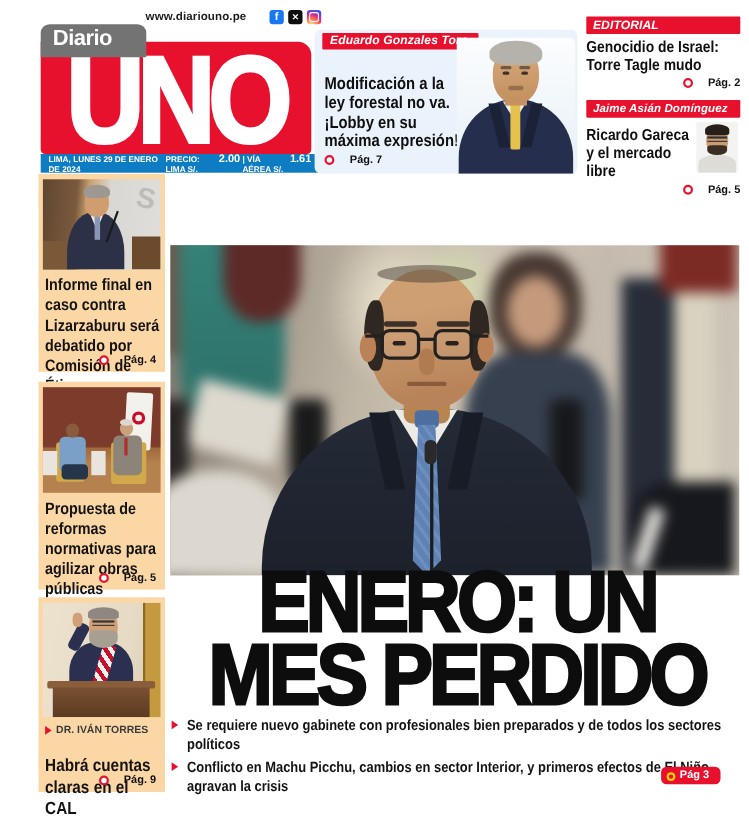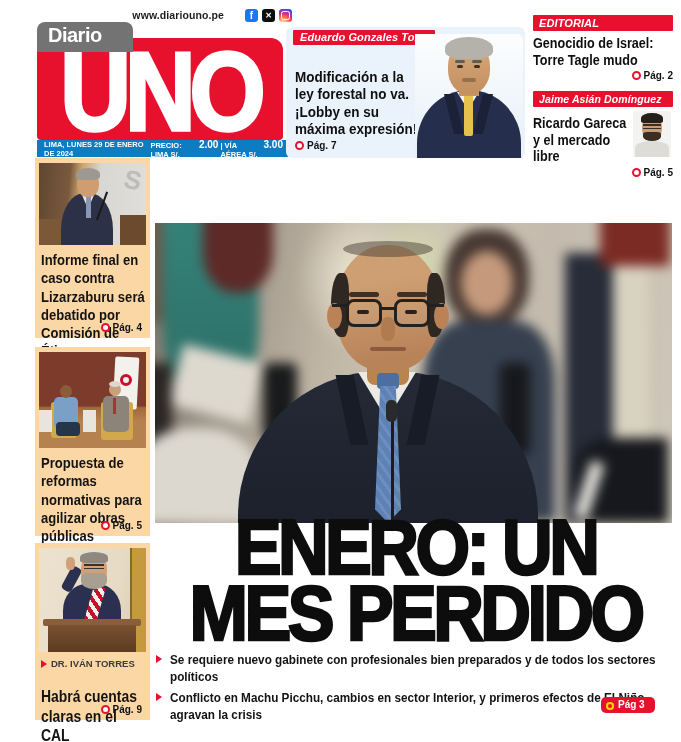--- a/index.html
+++ b/index.html
@@ -24,21 +24,21 @@
   .logo-main { position:absolute; left:0; top:16px; width:246px; height:102px; background:#e8112d; border-radius:0 12px 4px 4px; overflow:visible; }
   .uno { position:absolute; left:0; right:0; bottom:-4px; text-align:center; color:#fff; font-size:96px; font-weight:700; letter-spacing:-6px; line-height:96px; transform:scale(1.02,1.16); transform-origin:50% 78%; -webkit-text-stroke:3px #fff; }
   .date-bar { left:37px; top:140px; width:253px; height:17px; background:#0d7cc2; color:#fff; display:flex; align-items:center; justify-content:flex-end; padding:0 7px; font-size:7.5px; font-weight:700; }
   .date-bar .price { display:flex; align-items:baseline; gap:2px; }
   .date-bar .big { font-size:10px; }
 
   
   .kick { background:#e8112d; color:#fff; font-style:italic; font-weight:800; font-size:11px; padding:1px 9px 2px 7px; display:inline-block; border-radius:1px; letter-spacing:.1px; }
 
   
-  .pm { display:flex; align-items:center; gap:3px; font-size:10px; font-weight:800; color:#111; }
+  .pm { display:flex; align-items:center; gap:14px; font-size:10px; font-weight:800; color:#111; }
   .pm .dot { width:9px; height:9px; border-radius:50%; background:#fff; border:2.6px solid #e8112d; }
 
   .cndL { display:block; transform:scaleX(.87); transform-origin:0 0; width:115%; }
   .cndC { display:block; transform:scaleX(.78); transform-origin:50% 50%; }
 
   
   .center-card { left:286px; top:27px; width:239px; height:131px; background:#eaf3fb; border-radius:6px; }
   .cc-kick { position:absolute; left:7px; top:3px; }
   .cc-head { position:absolute; left:9px; top:41px; width:124px; font-size:15.5px; line-height:1.12; font-weight:800; color:#0f0f0f; }
   .cc-pm { position:absolute; left:9px; bottom:7px; }
@@ -99,21 +99,21 @@
     </div>
     <div class="diario-tab">Diario</div>
   </div>
 
   <div class="abs date-bar">
     <span>LIMA, LUNES 29 DE ENERO DE 2024</span>
     <span class="price">
       <span>PRECIO: LIMA S/.</span>
       <span class="big">2.00</span>
       <span>| VÍA AÉREA S/.</span>
-      <span class="big">3.00</span>
+      <span class="big">1.61</span>
     </span>
   </div>
 
   <div class="abs center-card">
     <span class="kick cc-kick">Eduardo Gonzales Toro</span>
     <h2 class="cc-head">
         <span class="cndL">Modificación a la ley forestal no va. ¡Lobby en su máxima expresión!</span>
       </h2>
     <div class="cc-photo">
       <div class="sh" style="inset:0;background:linear-gradient(#fcfdfe,#e6f0f7);"></div>

